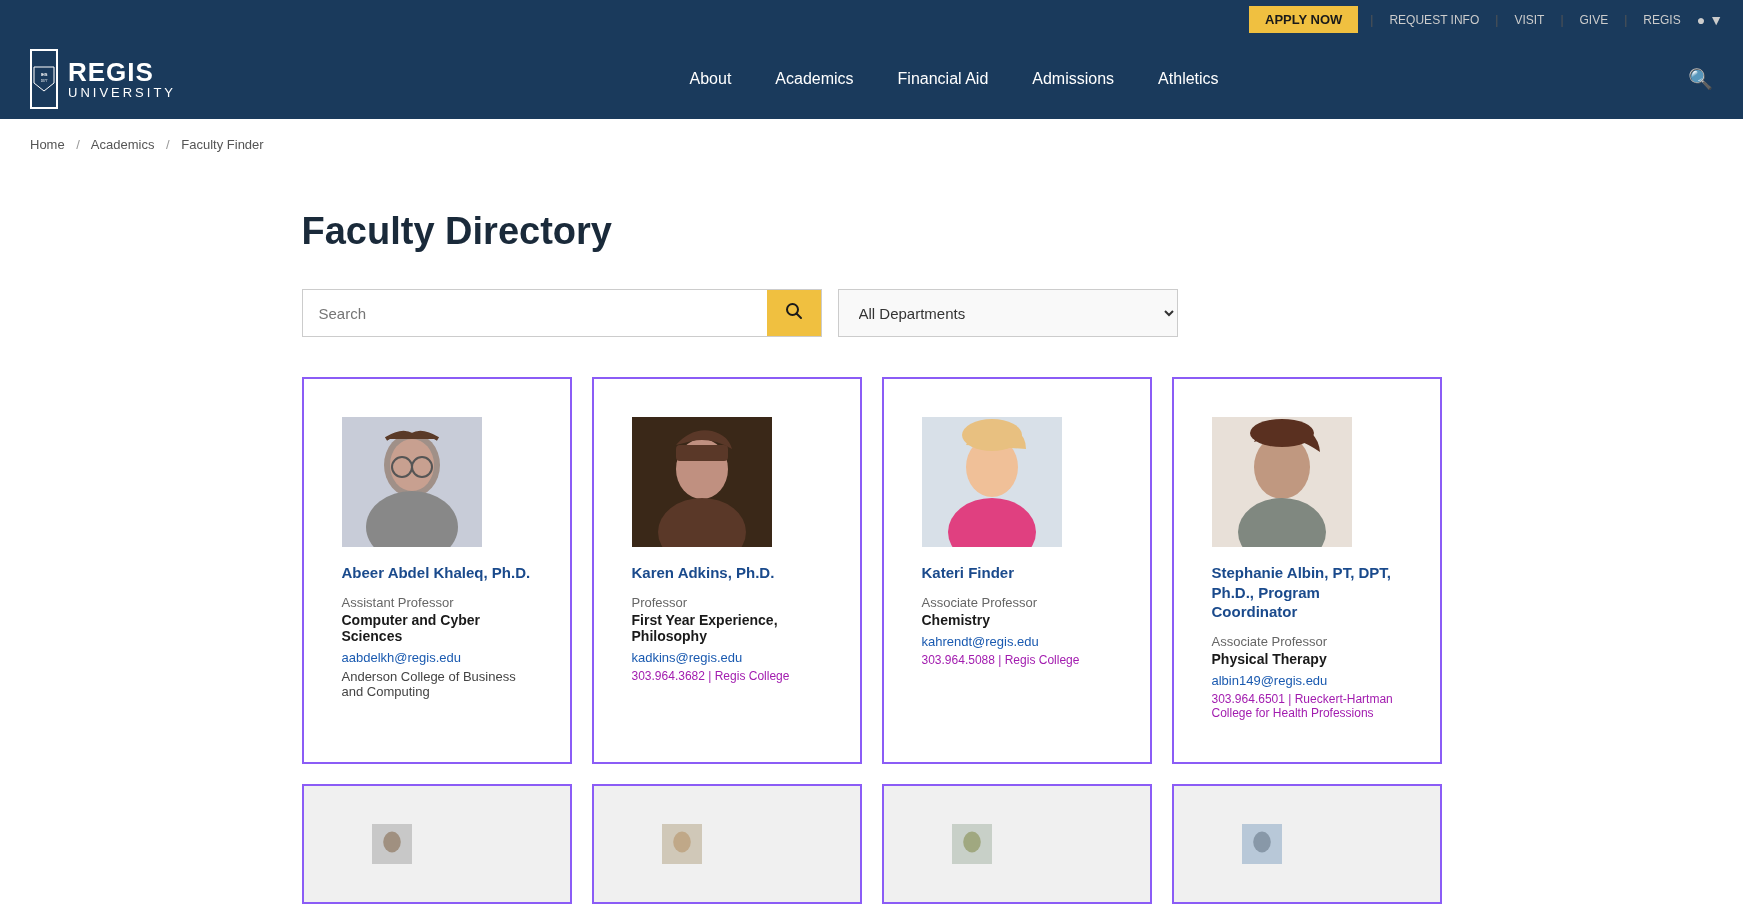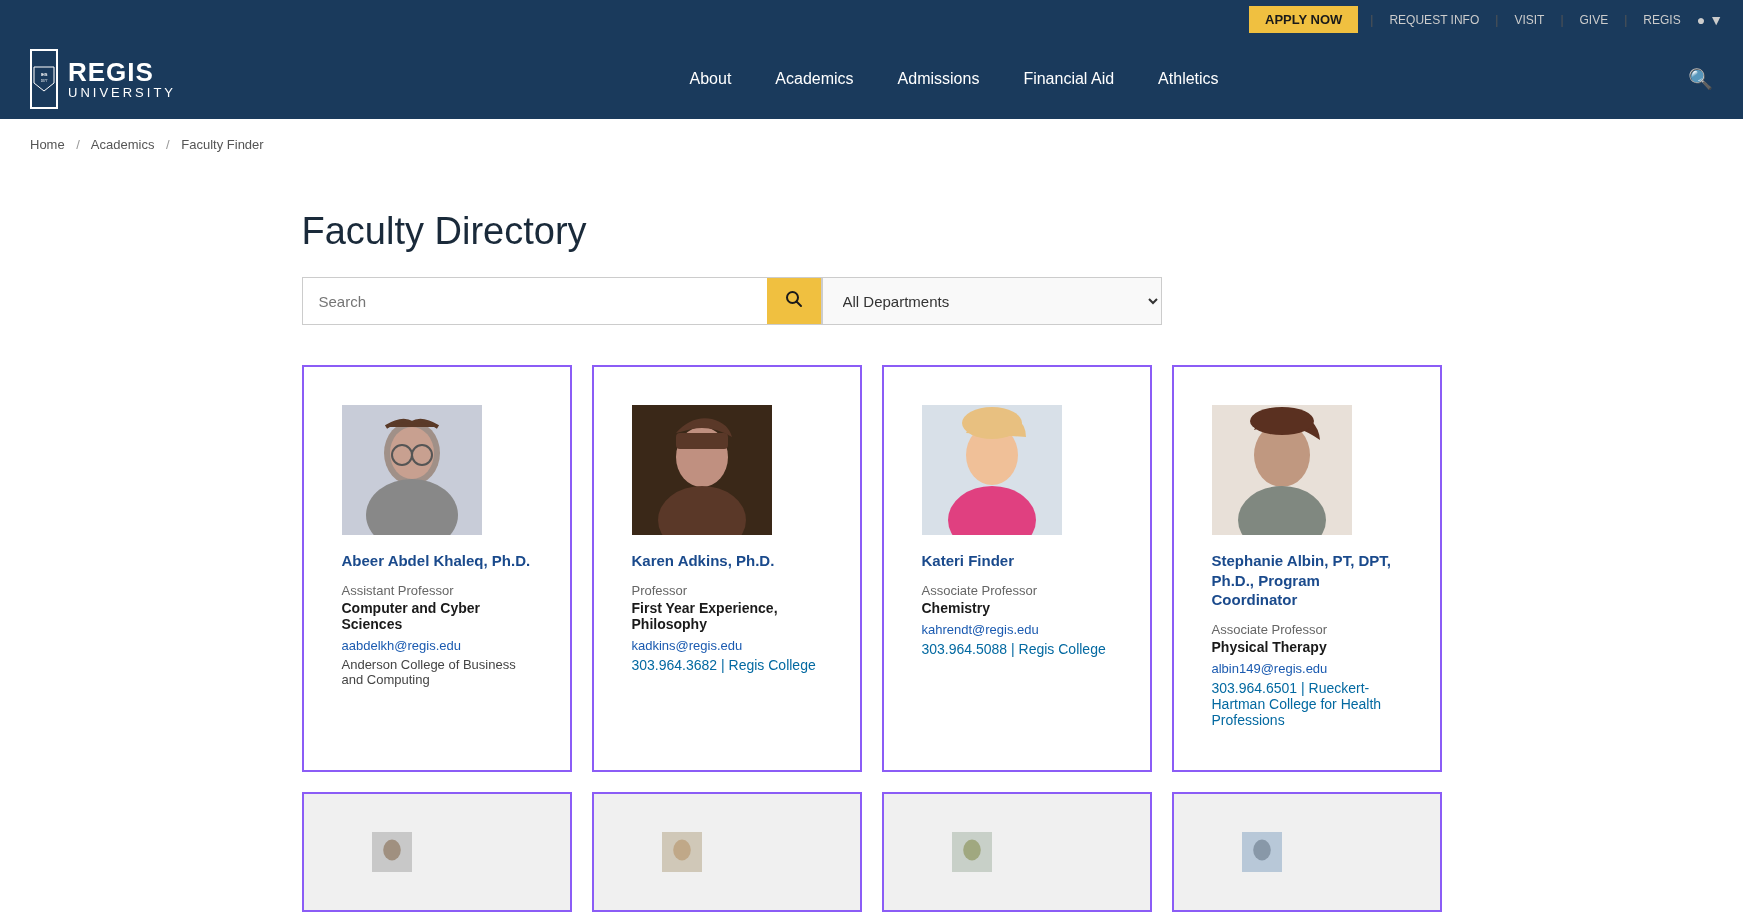--- a/index.html
+++ b/index.html
@@ -109,28 +109,29 @@
     .breadcrumb .sep { margin: 0 8px; color: #999; }
 
     
     .content {
       max-width: 1200px;
       margin: 0 auto;
       padding: 40px 30px 60px;
     }
     .page-title {
       font-size: 38px;
-      font-weight: normal;
+      font-weight: bold;
       color: #1a2a3a;
-      margin-bottom: 24px;
+      margin-bottom: 36px;
     }
 
     
     .search-area {
       display: flex;
+      gap: 16px;
       margin-bottom: 40px;
     }
     .search-input-wrap {
       display: flex;
       border: 1px solid #ccc;
       flex: 1;
       max-width: 520px;
     }
     .search-input {
       border: none;
@@ -202,22 +203,22 @@
       color: #1a1a1a;
       margin-bottom: 6px;
     }
     .faculty-email {
       font-size: 13px;
       color: #1a5ab0;
       margin-bottom: 4px;
       cursor: pointer;
     }
     .faculty-phone {
-      font-size: 14px;
-      color: #0369a1;
+      font-size: 12px;
+      color: #a21caf;
       margin-bottom: 4px;
     }
     .faculty-college {
       font-size: 13px;
       color: #444;
     }
   </style>
 </head>
 <body>
 
@@ -247,22 +248,22 @@
       </svg>
     </div>
     <div class="logo-text">
       <div class="regis">REGIS</div>
       <div class="university">UNIVERSITY</div>
     </div>
   </a>
   <div class="nav-links">
     <a class="nav-item">About</a>
     <a class="nav-item">Academics</a>
+    <a class="nav-item">Financial Aid</a>
     <a class="nav-item">Admissions</a>
-    <a class="nav-item">Financial Aid</a>
     <a class="nav-item">Athletics</a>
   </div>
   <span class="search-icon-nav">🔍</span>
 </nav>
 
 <div class="breadcrumb">
   <a href="#">Home</a>
   <span class="sep">/</span>
   <a href="#">Academics</a>
   <span class="sep">/</span>

